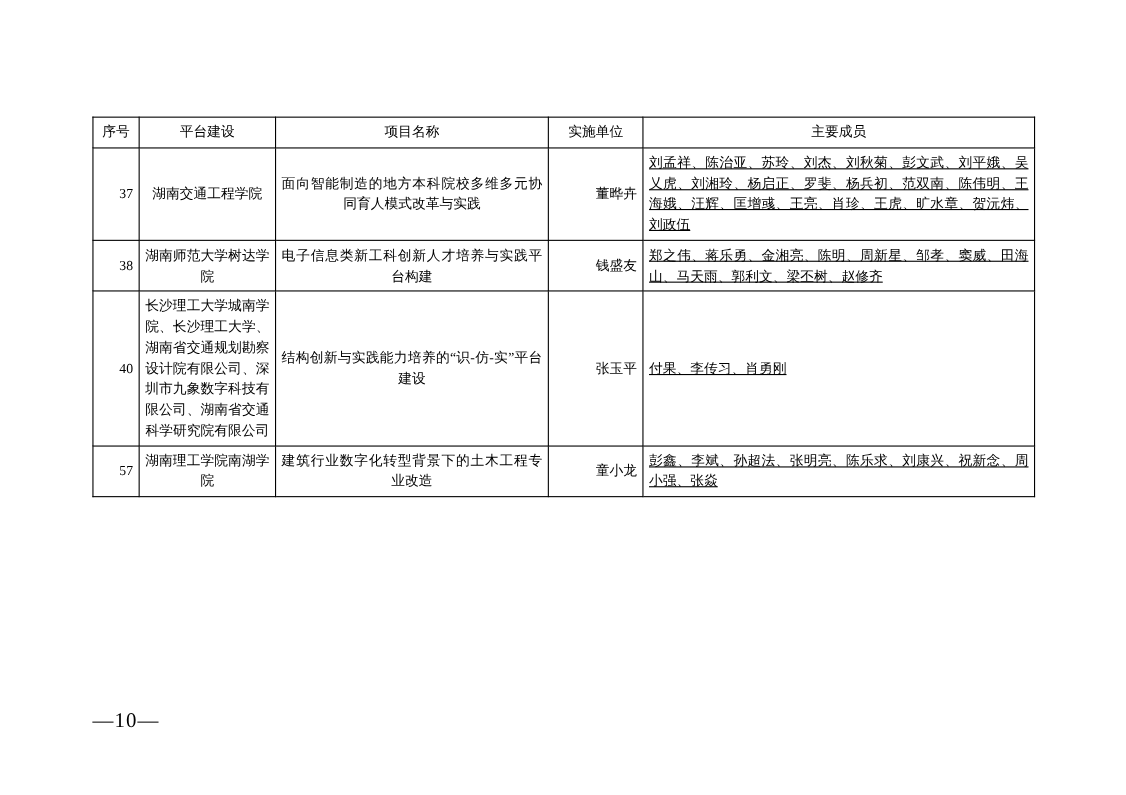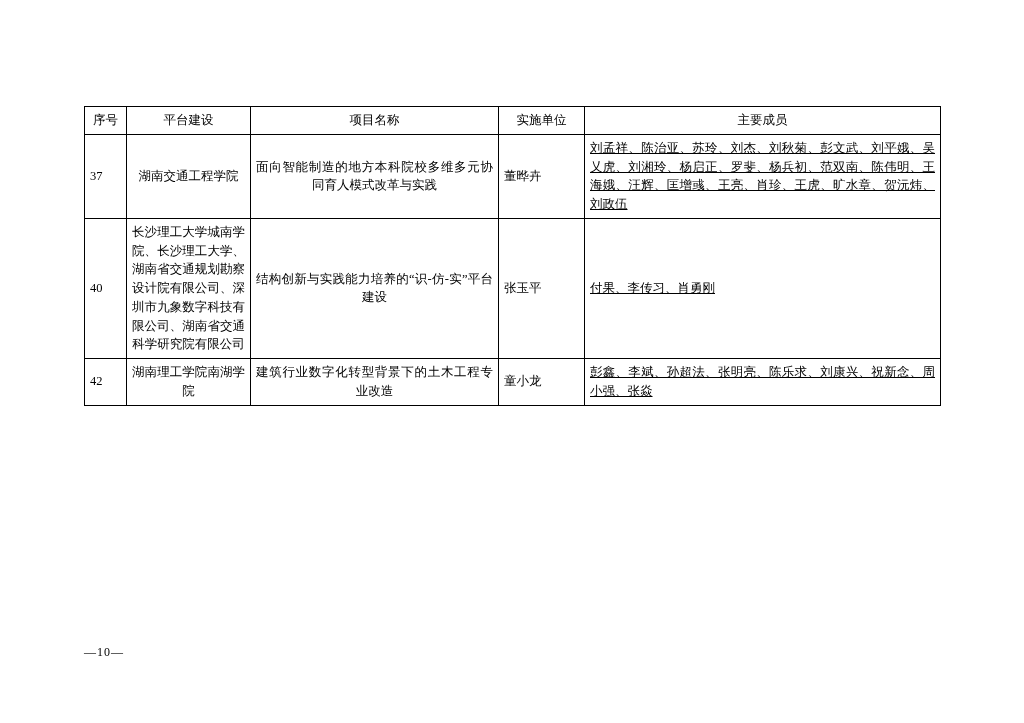--- a/index.html
+++ b/index.html
@@ -44,35 +44,35 @@
   .col-proj { width: 248px; }
   .col-leader { width: 86px; }
   .col-members { width: 356px; }
 
   thead td {
     text-align: center;
     font-size: 13px;
     padding-top: 6px;
     padding-bottom: 6px;
   }
-  td.c { text-align: left; }
+  td.c { text-align: right; }
   td.j {
     text-align: justify;
     text-align-last: left;
     text-decoration: underline;
   }
   td.jc {
     text-align: justify;
     text-align-last: center;
   }
   .footer-page {
     position: absolute;
     left: 84px;
     top: 645px;
-    font-size: 12px;
+    font-size: 19px;
     letter-spacing: 1px;
     font-family: Liberation Serif, serif;
   }
 </style>
 </head>
 <body>
 
 <div class="page">
 
   <div class="table-wrap">
@@ -95,28 +95,35 @@
       </thead>
       <tbody>
         <tr>
           <td class="c">37</td>
           <td class="jc">湖南交通工程学院</td>
           <td class="jc">面向智能制造的地方本科院校多维多元协同育人模式改革与实践</td>
           <td class="c">董晔卉</td>
           <td class="j">刘孟祥、陈治亚、苏玲、刘杰、刘秋菊、彭文武、刘平娥、吴乂虎、刘湘玲、杨启正、罗斐、杨兵初、范双南、陈伟明、王海娥、汪辉、匡增彧、王亮、肖珍、王虎、旷水章、贺沅炜、刘政伍</td>
         </tr>
         <tr>
+          <td class="c">38</td>
+          <td class="jc">湖南师范大学树达学院</td>
+          <td class="jc">电子信息类新工科创新人才培养与实践平台构建</td>
+          <td class="c">钱盛友</td>
+          <td class="j">郑之伟、蒋乐勇、金湘亮、陈明、周新星、邹孝、窦威、田海山、马天雨、郭利文、梁丕树、赵修齐</td>
+        </tr>
+        <tr>
           <td class="c">40</td>
           <td class="jc">长沙理工大学城南学院、长沙理工大学、湖南省交通规划勘察设计院有限公司、深圳市九象数字科技有限公司、湖南省交通科学研究院有限公司</td>
           <td class="jc">结构创新与实践能力培养的“识-仿-实”平台建设</td>
           <td class="c">张玉平</td>
           <td class="j">付果、李传习、肖勇刚</td>
         </tr>
         <tr>
-          <td class="c">42</td>
+          <td class="c">57</td>
           <td class="jc">湖南理工学院南湖学院</td>
           <td class="jc">建筑行业数字化转型背景下的土木工程专业改造</td>
           <td class="c">童小龙</td>
           <td class="j">彭鑫、李斌、孙超法、张明亮、陈乐求、刘康兴、祝新念、周小强、张焱</td>
         </tr>
       </tbody>
     </table>
   </div>
 
   <div class="footer-page">—10—</div>

